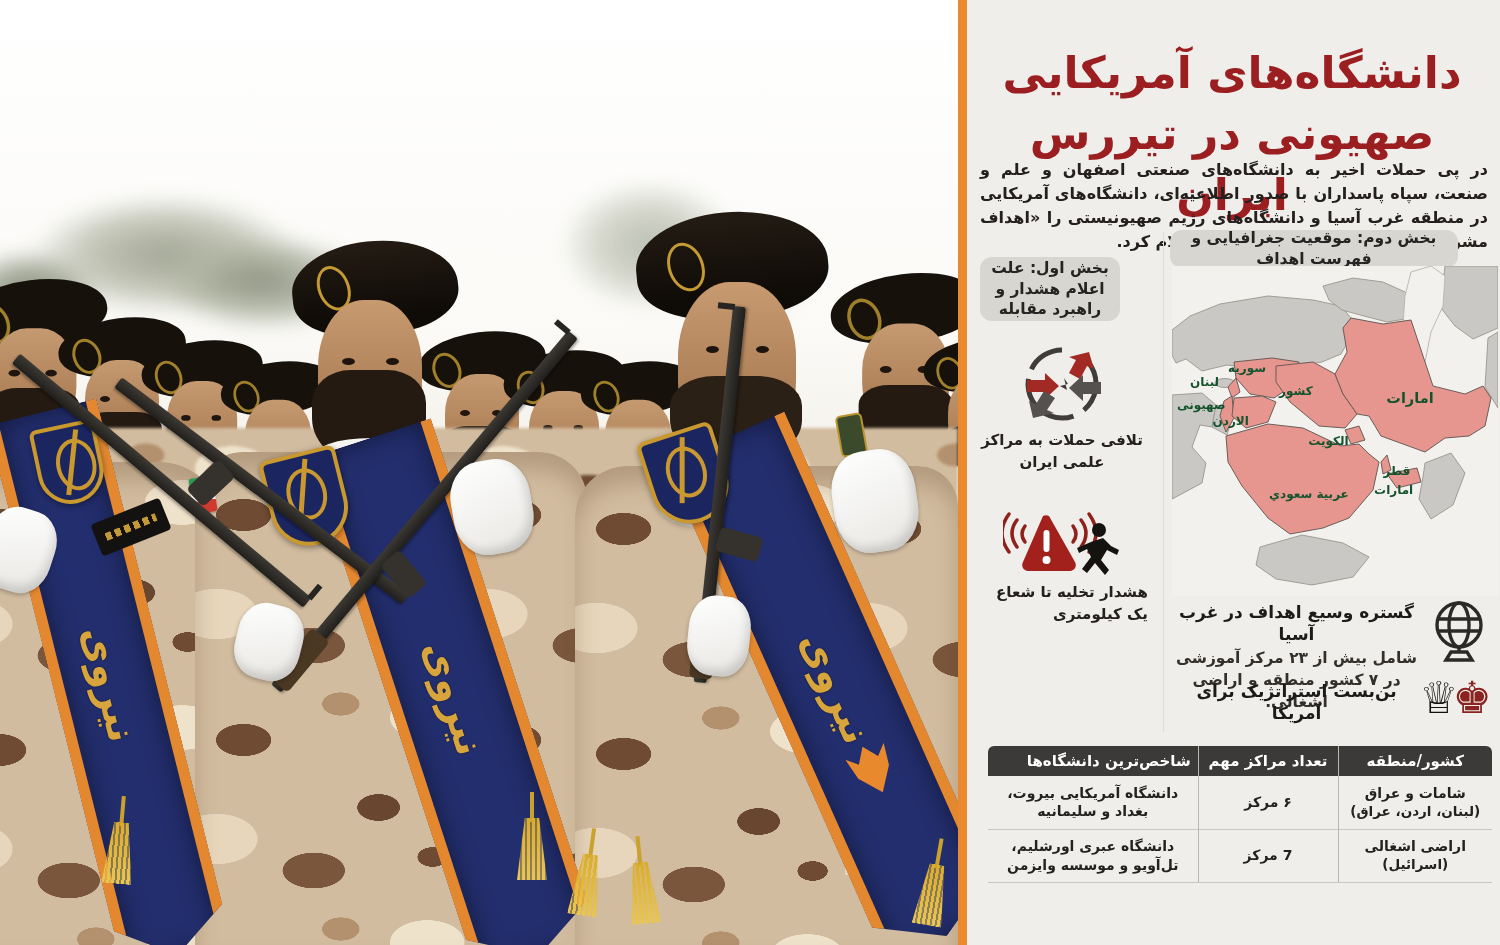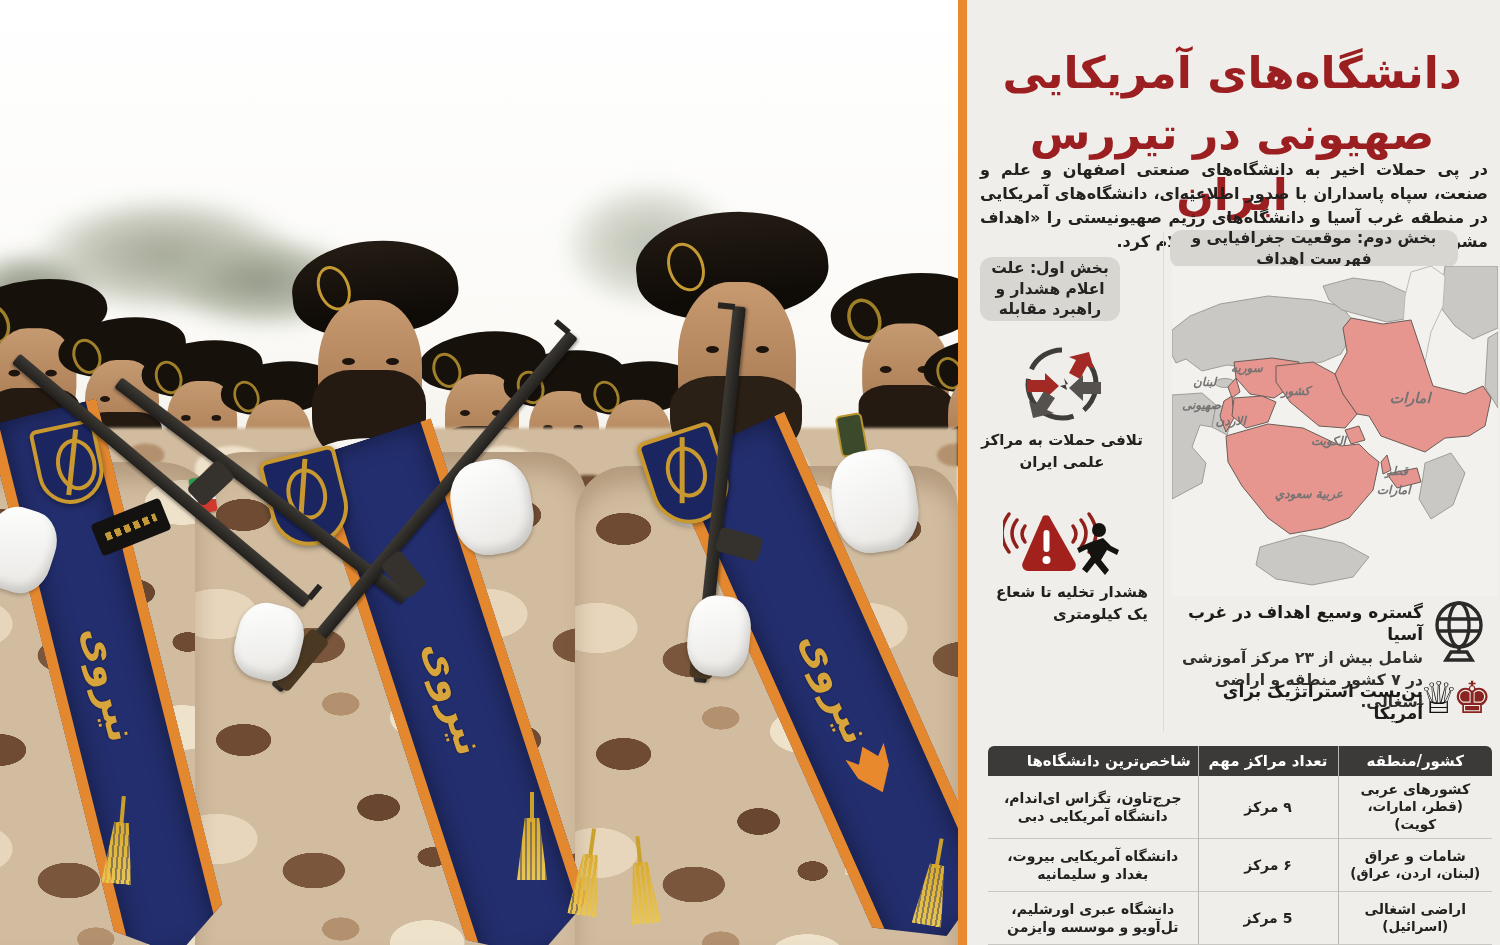--- a/index.html
+++ b/index.html
@@ -141,24 +141,24 @@
   .vrule{position:absolute;left:205px;top:232px;width:1px;height:500px;background:#dedbd5;}
 
   .callout{position:absolute;text-align:center;}
   .callout .cap{font-size:15px;font-weight:bold;line-height:1.45;color:#23201d;}
   .co1{left:12px;top:344px;width:184px;}
   .co2{left:12px;top:500px;width:184px;}
   .co2 .cap{text-align:right;padding-right:6px;}
   .icwrap{display:inline-block;}
 
   .mapbox{position:absolute;left:214px;top:266px;width:326px;height:330px;}
-  .maplabel{position:absolute;font-size:12px;font-weight:bold;color:#737373;white-space:nowrap;transform:translate(-50%,-50%);font-style:italic;}
+  .maplabel{position:absolute;font-size:12px;font-weight:bold;color:#14532d;white-space:nowrap;transform:translate(-50%,-50%);}
   .maplabel.big{font-size:14.5px;}
 
-  .fact{position:absolute;text-align:right;}
+  .fact{position:absolute;text-align:center;}
   .fact .ft{font-size:17px;font-weight:bold;color:#1d1b19;line-height:1.3;}
   .fact .fb{font-size:15.5px;font-weight:bold;color:#33302c;line-height:1.42;margin-top:2px;}
   .f1{left:212px;top:601px;width:253px;}
   .f2{left:212px;top:680px;width:253px;}
   .facticon{position:absolute;}
   .fi1{left:470px;top:598px;width:62px;height:70px;}
   .fi2{left:474px;top:668px;width:60px;height:64px;font-size:44px;line-height:60px;white-space:nowrap;}
   .fi2 .rk{color:#8a2420;}
   .fi2 .wq{color:#111;margin-right:-6px;}
 
@@ -420,38 +420,30 @@
       <thead>
         <tr>
           <th>کشور/منطقه</th>
           <th>تعداد مراکز مهم</th>
           <th>شاخص‌ترین دانشگاه‌ها</th>
         </tr>
       </thead>
       <tbody>
         <tr>
           <td>
-              <div>کشورهای عربی</div>
-              <div class="regsub">(قطر، امارات، کویت)</div>
-            </td>
-          <td>۹ مرکز</td>
-          <td>جرج‌تاون، تگزاس ای‌اندام، دانشگاه آمریکایی دبی</td>
-        </tr>
-        <tr>
-          <td>
               <div>شامات و عراق</div>
               <div class="regsub">(لبنان، اردن، عراق)</div>
             </td>
           <td>۶ مرکز</td>
           <td>دانشگاه آمریکایی بیروت، بغداد و سلیمانیه</td>
         </tr>
         <tr>
           <td>
               <div>اراضی اشغالی</div>
               <div class="regsub">(اسرائیل)</div>
             </td>
-          <td>5 مرکز</td>
+          <td>7 مرکز</td>
           <td>دانشگاه عبری اورشلیم، تل‌آویو و موسسه وایزمن</td>
         </tr>
       </tbody>
     </table>
   </aside>
 </div>
 
 </body></html>

